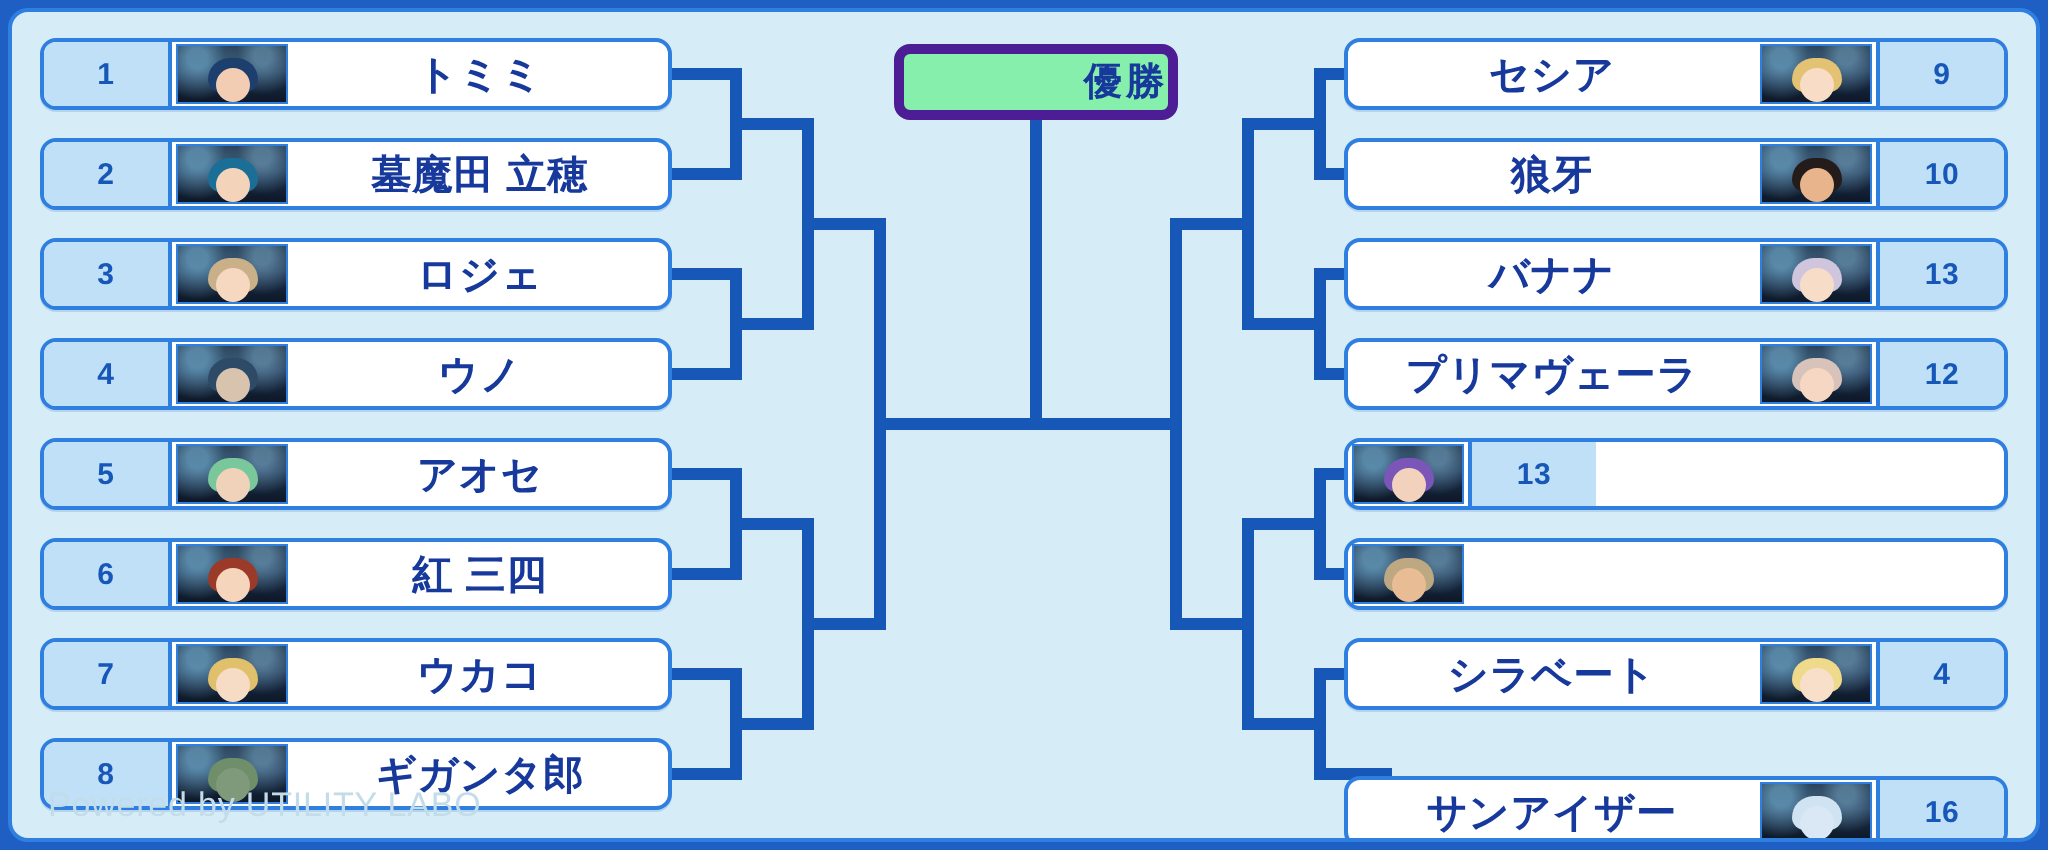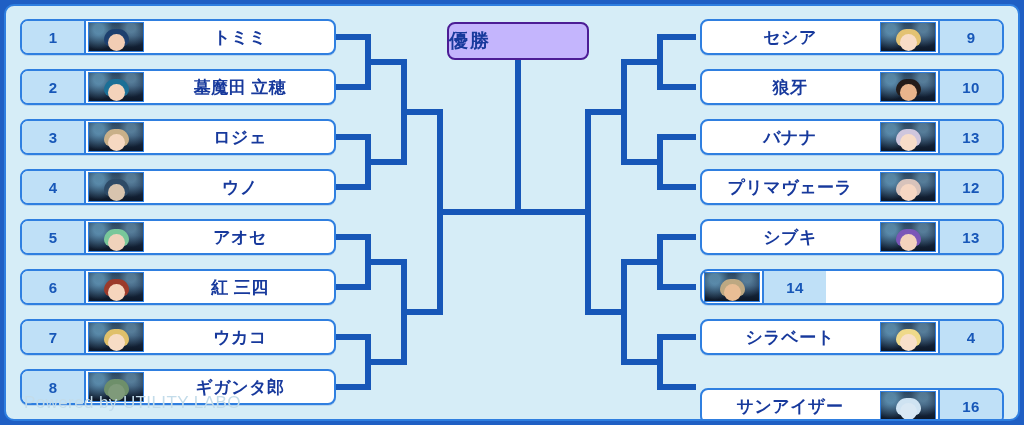--- a/index.html
+++ b/index.html
@@ -50,21 +50,21 @@
     box-sizing: border-box;
     display: flex;
     align-items: stretch;
     background: #ffffff;
     border: 2px solid #2f7fe0;
     border-radius: 8px;
     overflow: hidden;
     box-shadow: 0 1px 0 rgba(31,95,196,0.18);
   }
   .row.left  { left: 14px;  width: 316px; }
-  .row.right { right: 14px; width: 304px; }
+  .row.right { right: 14px; width: 332px; }
 
   .seed {
     flex: 0 0 62px;
     display: flex;
     align-items: center;
     justify-content: center;
     background: #bfe0f7;
     color: #1757b8;
     font-size: 15px;
     font-weight: bold;
@@ -107,41 +107,41 @@
     margin-left: -12px;
     border-radius: 12px 12px 7px 7px;
   }
 
   .name {
     flex: 1 1 auto;
     display: flex;
     align-items: center;
     justify-content: center;
     color: #17399c;
-    font-size: 17px;
+    font-size: 20px;
     font-weight: bold;
     letter-spacing: 0.5px;
     white-space: nowrap;
     padding: 0 4px;
   }
 
   
   #champion-box {
     position: absolute;
     left: 441px;
     top: 16px;
     width: 142px;
     height: 38px;
     box-sizing: border-box;
-    background: #c4b5fd;
-    border: 2px solid #4c1d95;
+    background: #86efac;
+    border: 5px solid #4c1d95;
     border-radius: 8px;
     display: flex;
     align-items: center;
-    justify-content: flex-start;
+    justify-content: flex-end;
     color: #17399c;
     font-size: 19px;
     font-weight: bold;
     letter-spacing: 2px;
   }
 
   
   #footer-credit {
     position: absolute;
     left: 18px;
@@ -296,35 +296,33 @@
     <div class="row right" style="top:163px">
       <div class="name">プリマヴェーラ</div>
       <div class="thumb">
           <i class="stage"></i>
           <i class="hair" style="background:#d8c3bb"></i>
           <i class="head" style="background:#f6d7c3"></i>
         </div>
       <div class="seed">12</div>
     </div>
     <div class="row right" style="top:213px">
-      <div class="name">シブキ</div>
       <div class="thumb">
           <i class="stage"></i>
           <i class="hair" style="background:#7b56b8"></i>
           <i class="head" style="background:#f3d2bd"></i>
         </div>
       <div class="seed">13</div>
     </div>
     <div class="row right" style="top:263px">
       <div class="thumb">
           <i class="stage"></i>
           <i class="hair" style="background:#bda882"></i>
           <i class="head" style="background:#e8bd95"></i>
         </div>
-      <div class="seed">14</div>
     </div>
     <div class="row right" style="top:313px">
       <div class="name">シラベート</div>
       <div class="thumb">
           <i class="stage"></i>
           <i class="hair" style="background:#efd98a"></i>
           <i class="head" style="background:#f8dfca"></i>
         </div>
       <div class="seed">4</div>
     </div>

